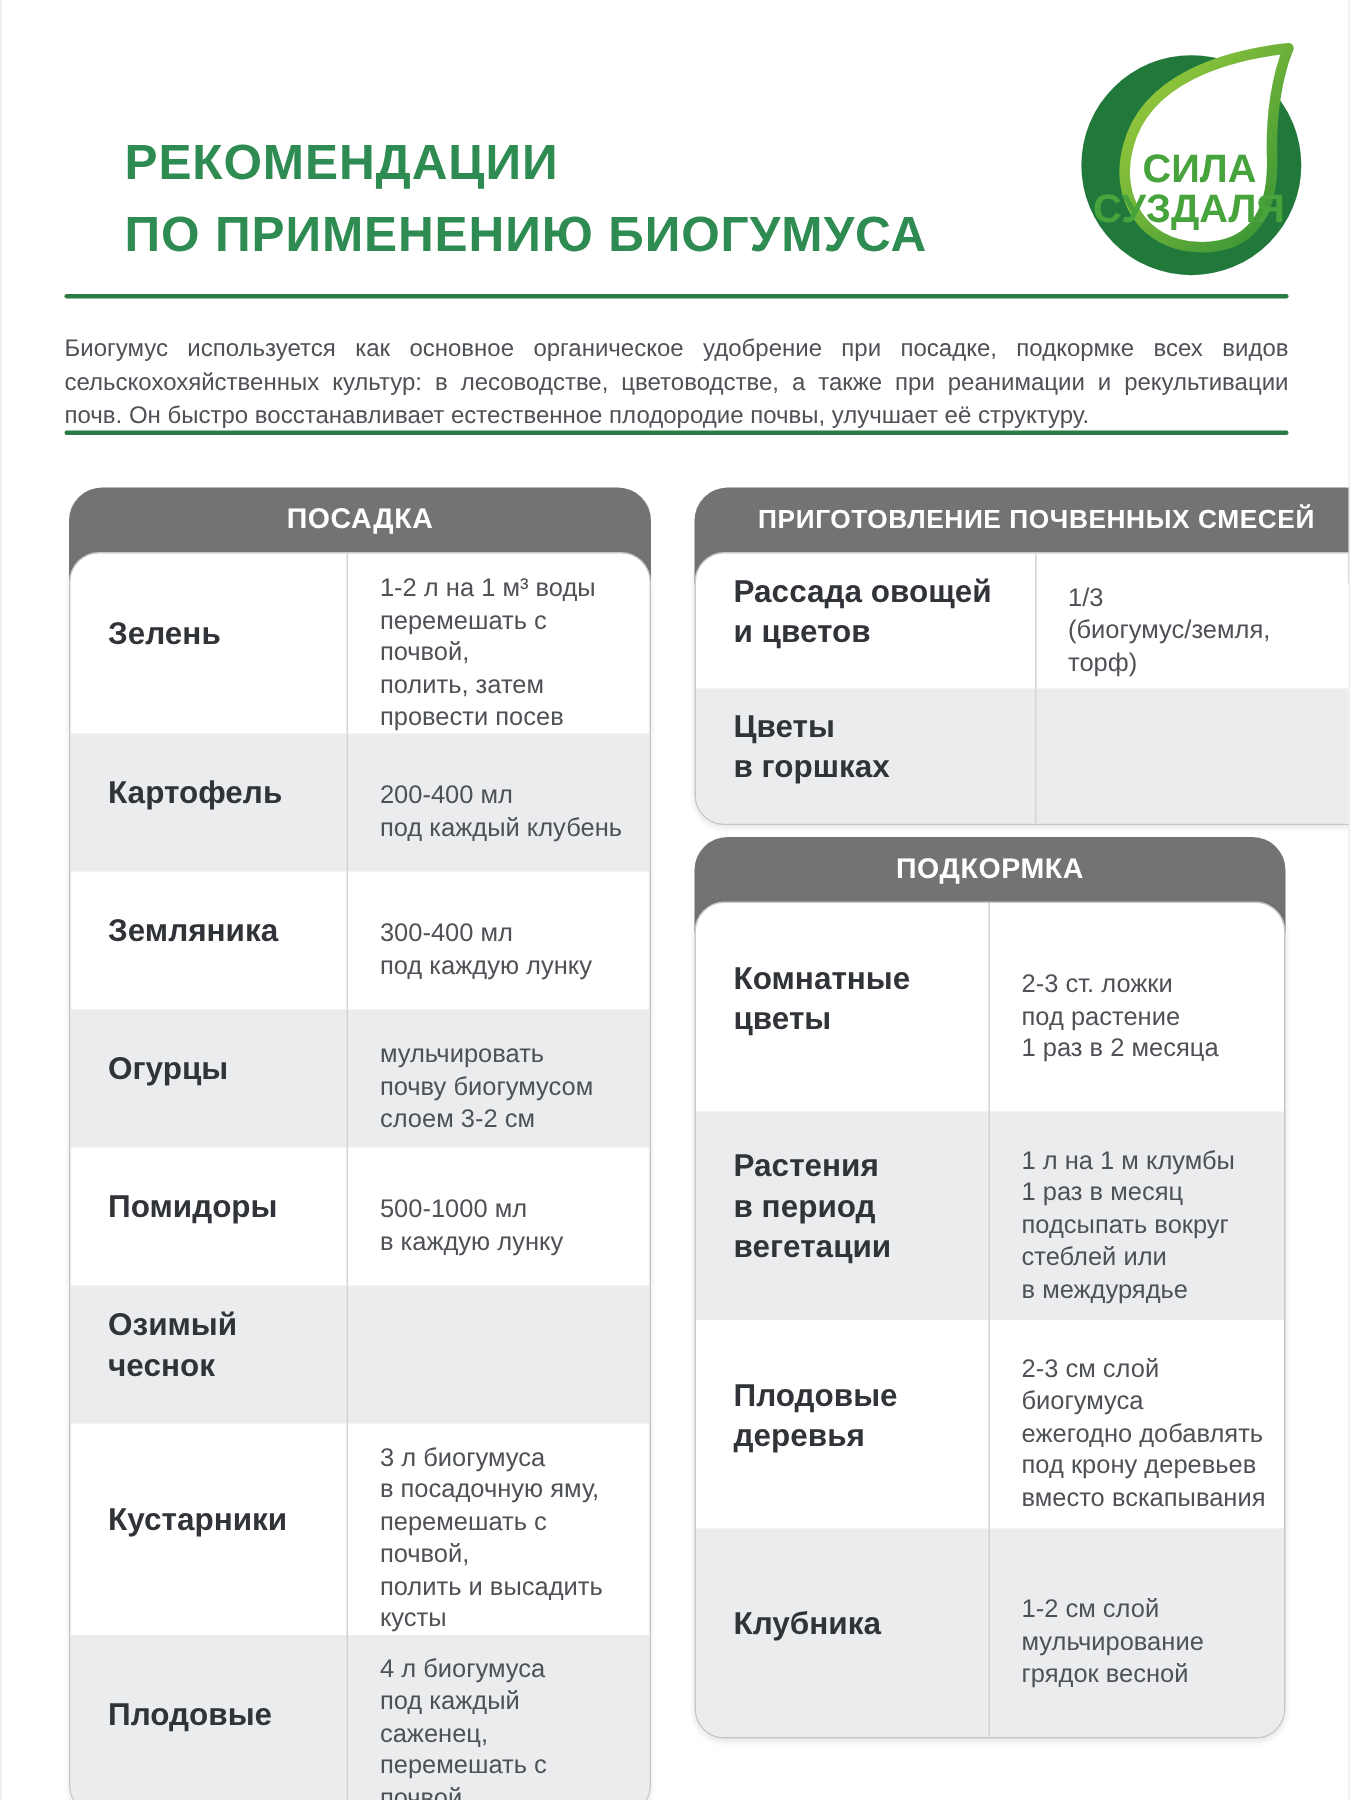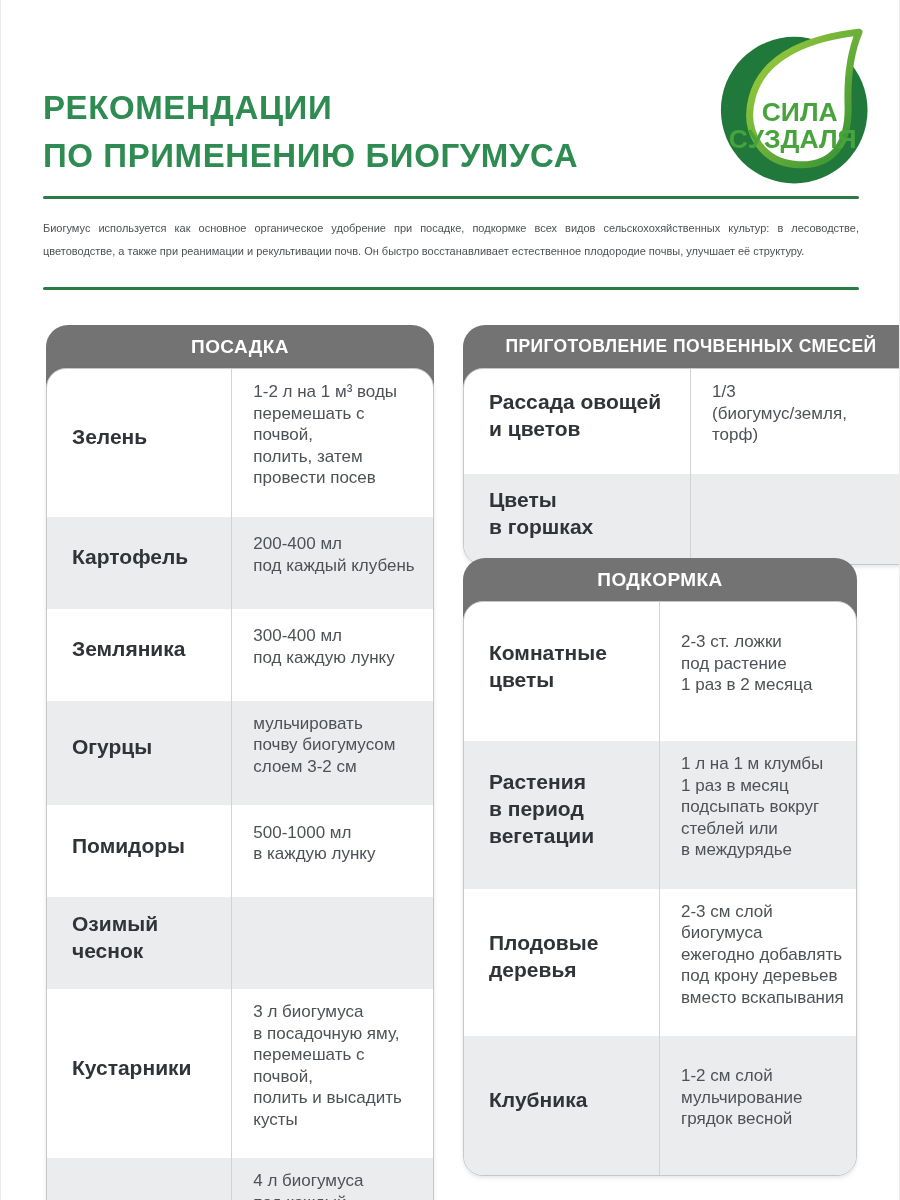--- a/index.html
+++ b/index.html
@@ -11,28 +11,28 @@
     box-sizing:border-box;
     border-left:1px solid #ececec;
     border-right:1px solid #ececec;
     overflow:hidden;
   }
   .page-title {
     position:absolute; left:42px; top:62px;
     font-size:33px; font-weight:bold; color:#2e8b51;
     line-height:48px; letter-spacing:.6px;
   }
-  .page-title span { display:block; }
+  .page-title span { display:block;margin-left:40px; }
   .logo { position:absolute; left:716px; top:28px; width:156px; height:158px; }
   .rule { position:absolute; left:42px; width:816px; height:3px; background:#2a7b45; border-radius:2px; }
   .rule-top { top:196px; }
   .rule-bottom { top:287px; }
   .intro {
     position:absolute; left:42px; top:206px; width:816px;
-    font-size:11px; line-height:22.5px; color:#4e5156;
+    font-size:16px; line-height:22.5px; color:#4e5156;
     text-align:justify;
   }
   .rtable { position:absolute; }
   .rtable .hdr {
     background:#737373;
     border-radius:22px 22px 0 0;
     height:64px;
     display:flex; align-items:flex-start; justify-content:center;
     padding-top:11px; box-sizing:border-box;
     color:#ffffff; font-weight:bold; letter-spacing:.4px;
@@ -52,21 +52,21 @@
   .cell-name {
     width:48%; box-sizing:border-box;
     padding:12px 8px 24px 25px;
     display:flex; align-items:center;
     font-weight:bold; font-size:21px; line-height:27px; color:#303338;
     white-space:pre-line;
     border-right:1px solid #d2d3d5;
   }
   .cell-desc {
     flex:1; box-sizing:border-box;
-    padding:12px 12px 28px 21px;
+    padding:12px 12px 0 21px;
     display:flex; align-items:center;
     font-size:17px; line-height:21.5px; color:#4e5156;
     white-space:pre-line;
   }
   .t0 { left:45px;  top:325px; width:388px; }
   .t1 { left:462px; top:325px; width:456px;border-radius:24px; }
   .t2 { left:462px; top:558px; width:394px; }
   .t0 .row { min-height:92px; }
   .t1 .row { min-height:81px; }
   .t2 .row { min-height:139px; }

